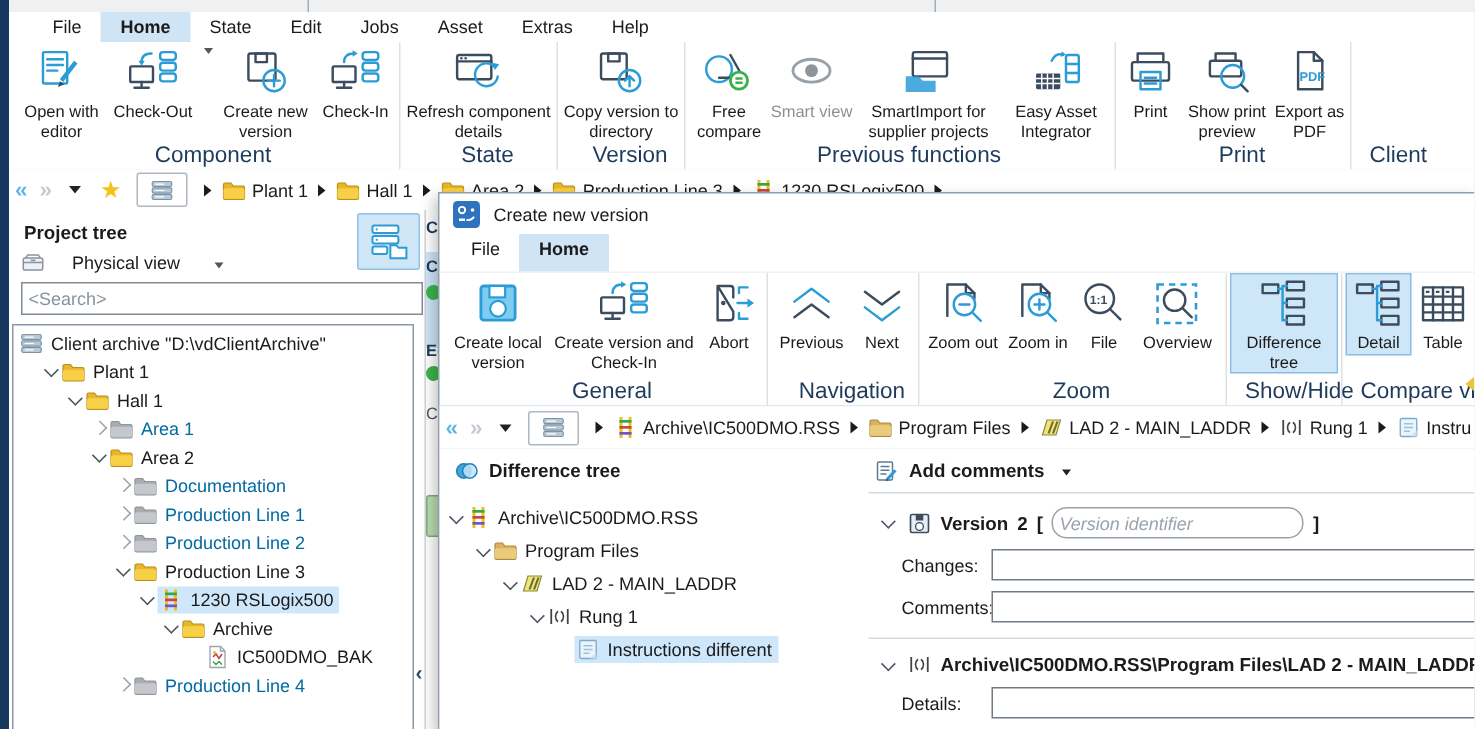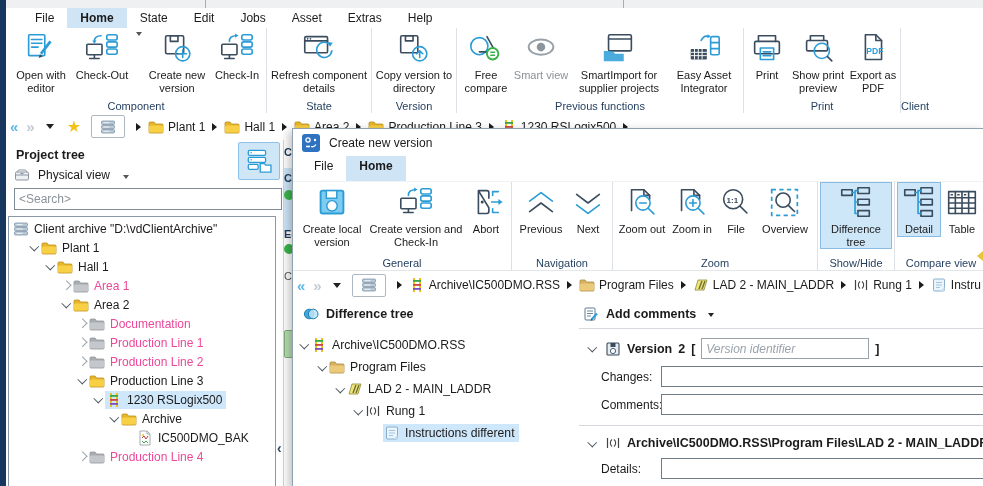--- a/index.html
+++ b/index.html
@@ -9,55 +9,55 @@
   .stripe{position:absolute;left:0;top:0;width:6px;height:486px;background:#17375e;}
   .topstrip{position:absolute;left:6px;top:0;width:977px;height:8px;background:#eef0f2;}
   .tick{position:absolute;top:0;width:1px;height:8px;background:#a6adb4;}
   
   .menubar{position:absolute;left:6px;top:8px;right:0;height:20px;background:#fff;display:flex;padding-left:16px;}
   .mitem{padding:3px 13px 2px;cursor:default;}
   .mitem.active{background:#cfe4f5;font-weight:bold;}
   
   .ribbon{position:absolute;left:6px;top:28px;right:0;height:85px;background:#fff;border-bottom:1px solid #e4e7ea;display:flex;}
   .rgroup{position:relative;display:flex;align-items:flex-start;padding:1px 3px 15px;border-right:1px solid #dde1e5;}
-  .glabel{position:absolute;bottom:1px;left:0;right:0;text-align:center;font-size:11px;color:#1f3b5c;white-space:nowrap;}
+  .glabel{position:absolute;bottom:1px;left:0;right:0;text-align:center;font-size:15px;color:#1f3b5c;white-space:nowrap;padding-left:12px;}
   .rbtn{display:flex;flex-direction:column;align-items:center;padding-top:1px;font-size:11px;line-height:12.5px;text-align:center;color:#1b1b1b;cursor:default;}
   .rbtn svg{width:38px;height:38px;margin-bottom:1px;flex:0 0 38px;}
   .rbtn.active{background:#cde6f8;outline:1px solid #8abbe2;}
   .rbtn.disabled{color:#8c9196;}
   .ddcol{display:flex;align-items:center;width:12px;}
   
   .crumbbar{display:flex;align-items:center;background:#fff;}
   .crumbbar-main{position:absolute;left:6px;top:113px;right:0;height:27px;border-bottom:1px solid #ccd4da;}
   .navg{font-size:15px;font-weight:bold;padding:0 4px;}
   .navg.back{color:#62b7e6;}
   .navg.fwd{color:#c3ccd4;}
   .caret{width:0;height:0;border-left:4px solid transparent;border-right:4px solid transparent;border-top:5px solid #222;margin:0 7px;}
   .star{color:#f3c11c;font-size:16px;padding:0 6px;}
   .srvbtn{width:32px;height:21px;border:1px solid #aeb8c2;border-radius:2px;display:flex;align-items:center;justify-content:center;background:#fff;margin:0 4px;}
   .csep{width:0;height:0;border-left:5px solid #1b1b1b;border-top:4px solid transparent;border-bottom:4px solid transparent;margin:0 7px;flex:0 0 auto;}
   .crumb{display:flex;align-items:center;gap:4px;white-space:nowrap;}
   .ic16{width:16px;height:16px;flex:0 0 16px;}
   
   .projpanel{position:absolute;left:6px;top:140px;width:277px;bottom:0;background:#fff;border-right:1px solid #cdd4da;}
   .pp-title{position:absolute;left:10px;top:8px;font-weight:bold;font-size:12.5px;}
-  .pp-view{position:absolute;left:8px;top:27px;display:flex;align-items:center;gap:8px;}
+  .pp-view{position:absolute;left:8px;top:27px;display:flex;align-items:center;gap:18px;}
   .smallcaret{width:0;height:0;border-left:3.5px solid transparent;border-right:3.5px solid transparent;border-top:4.5px solid #555;margin-left:5px;margin-top:3px;}
   .togglebtn{position:absolute;left:232px;top:2px;width:40px;height:36px;background:#cfe6f7;border:1px solid #8fc1e9;border-radius:2px;display:flex;align-items:center;justify-content:center;}
   .searchbox{position:absolute;left:8px;top:48px;width:258px;height:20px;border:1px solid #7f8c98;font:12px "Liberation Sans",sans-serif;padding:0 4px;color:#222;}
   .searchbox::placeholder{color:#8b939b;font-style:normal;}
   .treebox{position:absolute;left:2px;top:76px;width:266px;bottom:-2px;border:1px solid #8a98a5;background:#fff;overflow:hidden;padding-top:2px;}
   .trow{height:19px;display:flex;align-items:center;white-space:nowrap;}
   .sp{display:inline-block;height:1px;flex:0 0 auto;}
   .exp{width:14px;height:14px;display:inline-flex;align-items:center;justify-content:center;flex:0 0 14px;}
   .exp i{display:block;width:5.5px;height:5.5px;border-right:1.6px solid #4a5560;border-bottom:1.6px solid #4a5560;}
   .exp.open i{transform:rotate(45deg);margin-top:-2px;}
   .exp.closed i{transform:rotate(-45deg);border-color:#9aa2aa;}
   .tl{margin-left:5px;}
-  .dim .tl{color:#ec4899;}
+  .dim .tl{color:#0369a1;}
   .hl{background:#cfe7fb;display:inline-flex;align-items:center;padding:1px 4px 1px 1px;}
   .hl .tl{margin-left:5px;}
   .collapse-h{position:absolute;left:277px;top:440px;color:#2f4b66;font-size:14px;font-weight:bold;}
   
   .sliver{position:absolute;left:284px;top:140px;width:8px;bottom:0;background:#fff;overflow:hidden;}
   .frag{position:absolute;left:0;font-size:11px;font-weight:bold;color:#1f3b5c;}
   .blueblk{position:absolute;left:0;top:28px;width:8px;height:64px;background:#cfe6f7;}
   .gdot{position:absolute;left:0;width:10px;height:10px;border-radius:50%;background:#3cb54a;}
   .gblk{position:absolute;left:0;top:190px;width:8px;height:26px;background:#b8dcb2;border:1px solid #7fae79;border-radius:2px;}
   
@@ -69,21 +69,21 @@
   .dlg-content{position:absolute;top:170px;left:0;right:0;bottom:0;background:#fff;}
   .diffpane{position:absolute;left:0;top:0;width:282px;bottom:0;}
   .pane-hdr{display:flex;align-items:center;gap:7px;padding:7px 0 6px 10px;font-weight:bold;font-size:12.5px;}
   .dtree{padding-top:6px;}
   .dtrow{height:22px;display:flex;align-items:center;white-space:nowrap;font-size:12.2px;}
   .commpane{position:absolute;left:286px;top:0;right:0;bottom:0;}
   .hline{height:1px;background:#d6dade;}
   .sechdr{display:flex;align-items:center;gap:6px;margin:9px 0 4px 6px;white-space:nowrap;}
   .sechdr b{font-size:12.5px;}
   .txt{height:19px;border:1px solid #6f7b87;font:12px "Liberation Sans",sans-serif;padding:0 4px;background:#fff;}
-  .vid{width:158px;border-color:#98a2ab;}
+  .vid{width:158px;border-color:#98a2ab;border-radius:10px;}
   .vid::placeholder{color:#9aa3ac;font-style:italic;}
   .frow{display:flex;align-items:center;margin:7px 0 7px 22px;}
   .frow label{width:60px;flex:0 0 60px;}
   .frow .txt{width:330px;}
   .miniflag{position:absolute;right:1px;top:122px;width:0;height:0;border-top:5px solid transparent;border-bottom:5px solid transparent;border-right:6px solid #e8c53a;}
   
   .sn{stroke:#3b4c5f;fill:none;stroke-width:1.7;stroke-linecap:round;stroke-linejoin:round;}
   .sb{stroke:#2c9cd6;fill:none;stroke-width:1.7;stroke-linecap:round;stroke-linejoin:round;}
   .fb{fill:#2c9cd6;}
   .fn{fill:#3b4c5f;}

